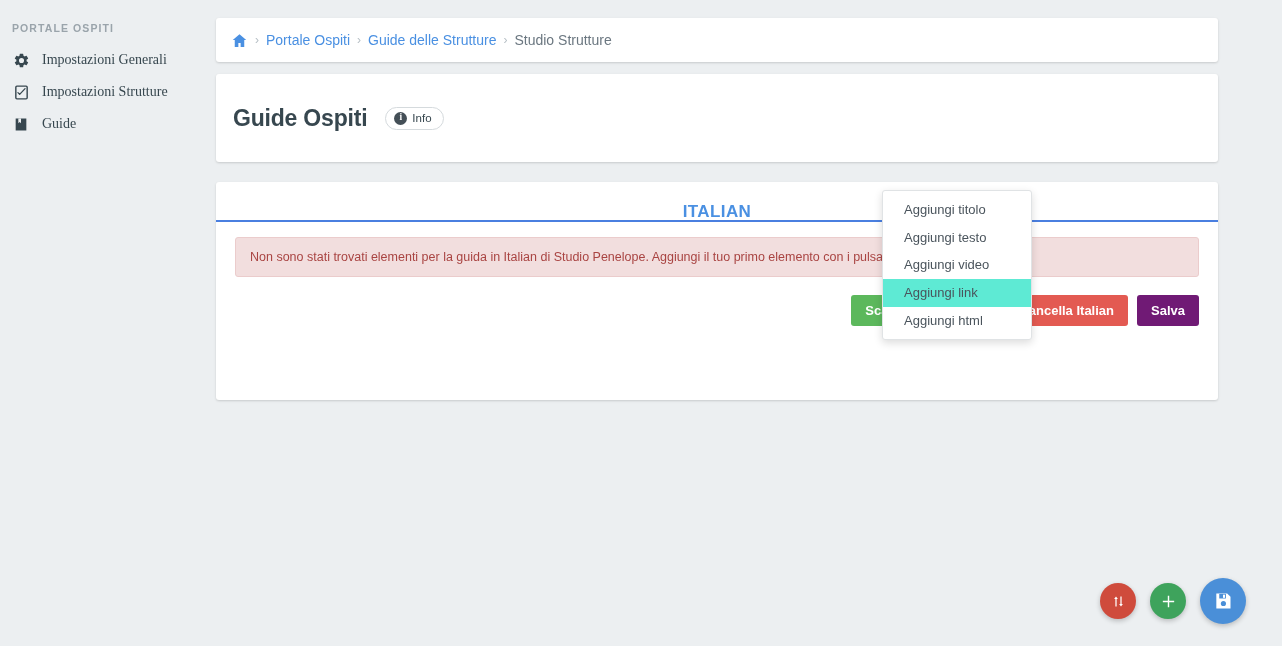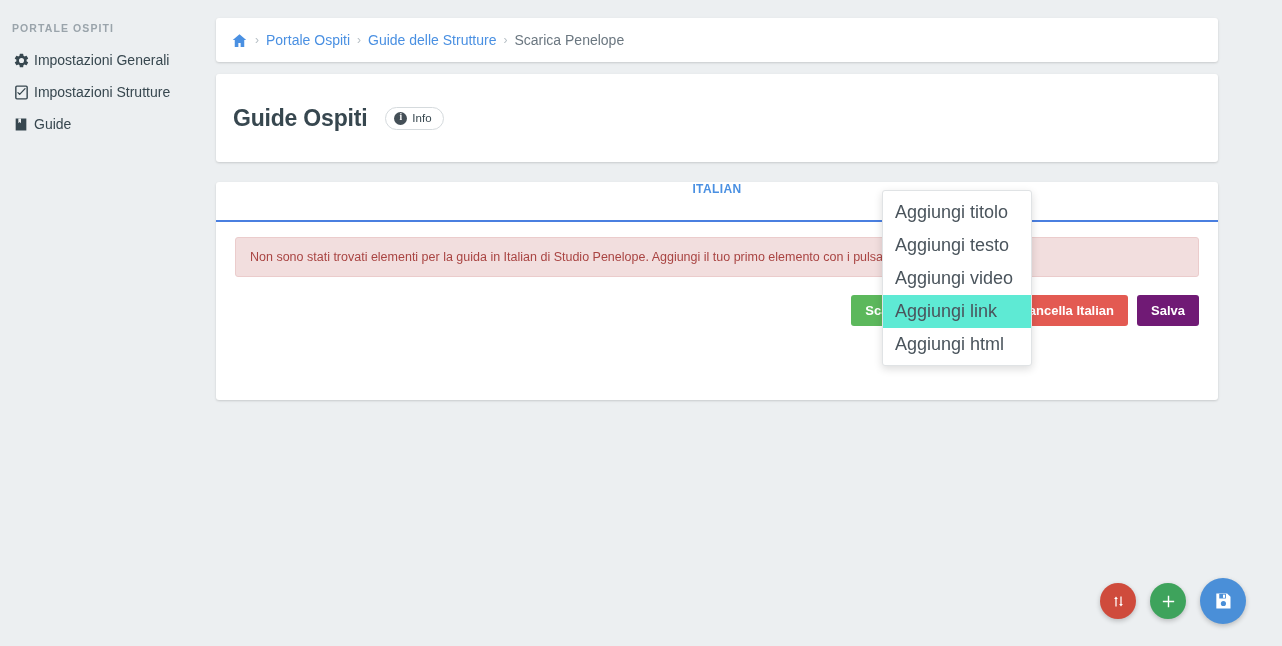--- a/index.html
+++ b/index.html
@@ -29,24 +29,25 @@
     font-size: 10.5px;
     letter-spacing: 1.1px;
     color: #9aa4ab;
     font-weight: 700;
     padding: 0 0 10px 12px;
     text-transform: uppercase;
   }
   .sb-item {
     display: flex;
     align-items: center;
-    gap: 4px;
+    gap: 12px;
     padding: 6px 10px 6px 12px;
     cursor: pointer;
     height: 32px;
+    font-family: Liberation Serif, serif;
   }
   .sb-ico {
     width: 18px; height: 18px;
     display: inline-flex;
     align-items: center; justify-content: center;
     flex: 0 0 18px;
     color: #37474f;
   }
   .sb-ico svg { display:block; }
   .sb-label {
@@ -126,22 +127,22 @@
   }
   .tabs-bar {
     position: relative;
     height: 40px;
     border-bottom: 1px solid #e4e8ea;
   }
   .tab-active {
     position: absolute;
     left: 0; right: 0; top: 0;
     height: 40px;
-    display: flex; align-items: flex-start; justify-content: center;
-    font-size: 12px;
+    display: flex; align-items: flex-end; justify-content: center;
+    font-size: 17px;
     font-weight: 700;
     letter-spacing: 0.4px;
     color: #4a90e2;
     cursor: pointer;
   }
   .tab-underline {
     position: absolute;
     left: 0; right: 0; bottom: -1px;
     height: 2px;
     background: #4a7fe0;
@@ -189,22 +190,22 @@
     top: 190px;
     width: 150px;
     background: #ffffff;
     border: 1px solid #e0e3e5;
     border-radius: 3px;
     box-shadow: 0 3px 9px rgba(0,0,0,0.14);
     padding: 5px 0;
     z-index: 40;
   }
   .dd-item {
-    padding: 7px 0 7px 12px;
-    font-size: 18px;
+    padding: 7px 0 7px 21px;
+    font-size: 13px;
     color: #4a545c;
     cursor: pointer;
     white-space: nowrap;
     line-height: 1.05;
   }
   .dd-item:hover, .dd-item.is-active { background: #5eead4; }
 
   
   #fabs {
     position: absolute;
@@ -273,21 +274,21 @@
       <span class="home-ico">
         <svg width="17" height="17" viewBox="0 0 24 24" fill="currentColor">
           <path d="M12 3L2.5 11.3h2.8V21h5.1v-5.6h3.2V21h5.1v-9.7h2.8z"></path>
         </svg>
       </span>
       <span class="crumb-sep">›</span>
       <a class="crumb-link">Portale Ospiti</a>
       <span class="crumb-sep">›</span>
       <a class="crumb-link">Guide delle Strutture</a>
       <span class="crumb-sep">›</span>
-      <span class="crumb-current">Scarica Penelope</span>
+      <span class="crumb-current">Studio Strutture</span>
     </div>
   </div>
 
   <div class="card" id="title-card">
     <span id="page-title">Guide Ospiti</span>
     <span class="info-pill">
       <span class="info-dot">i</span>
       <span>Info</span>
     </span>
   </div>

